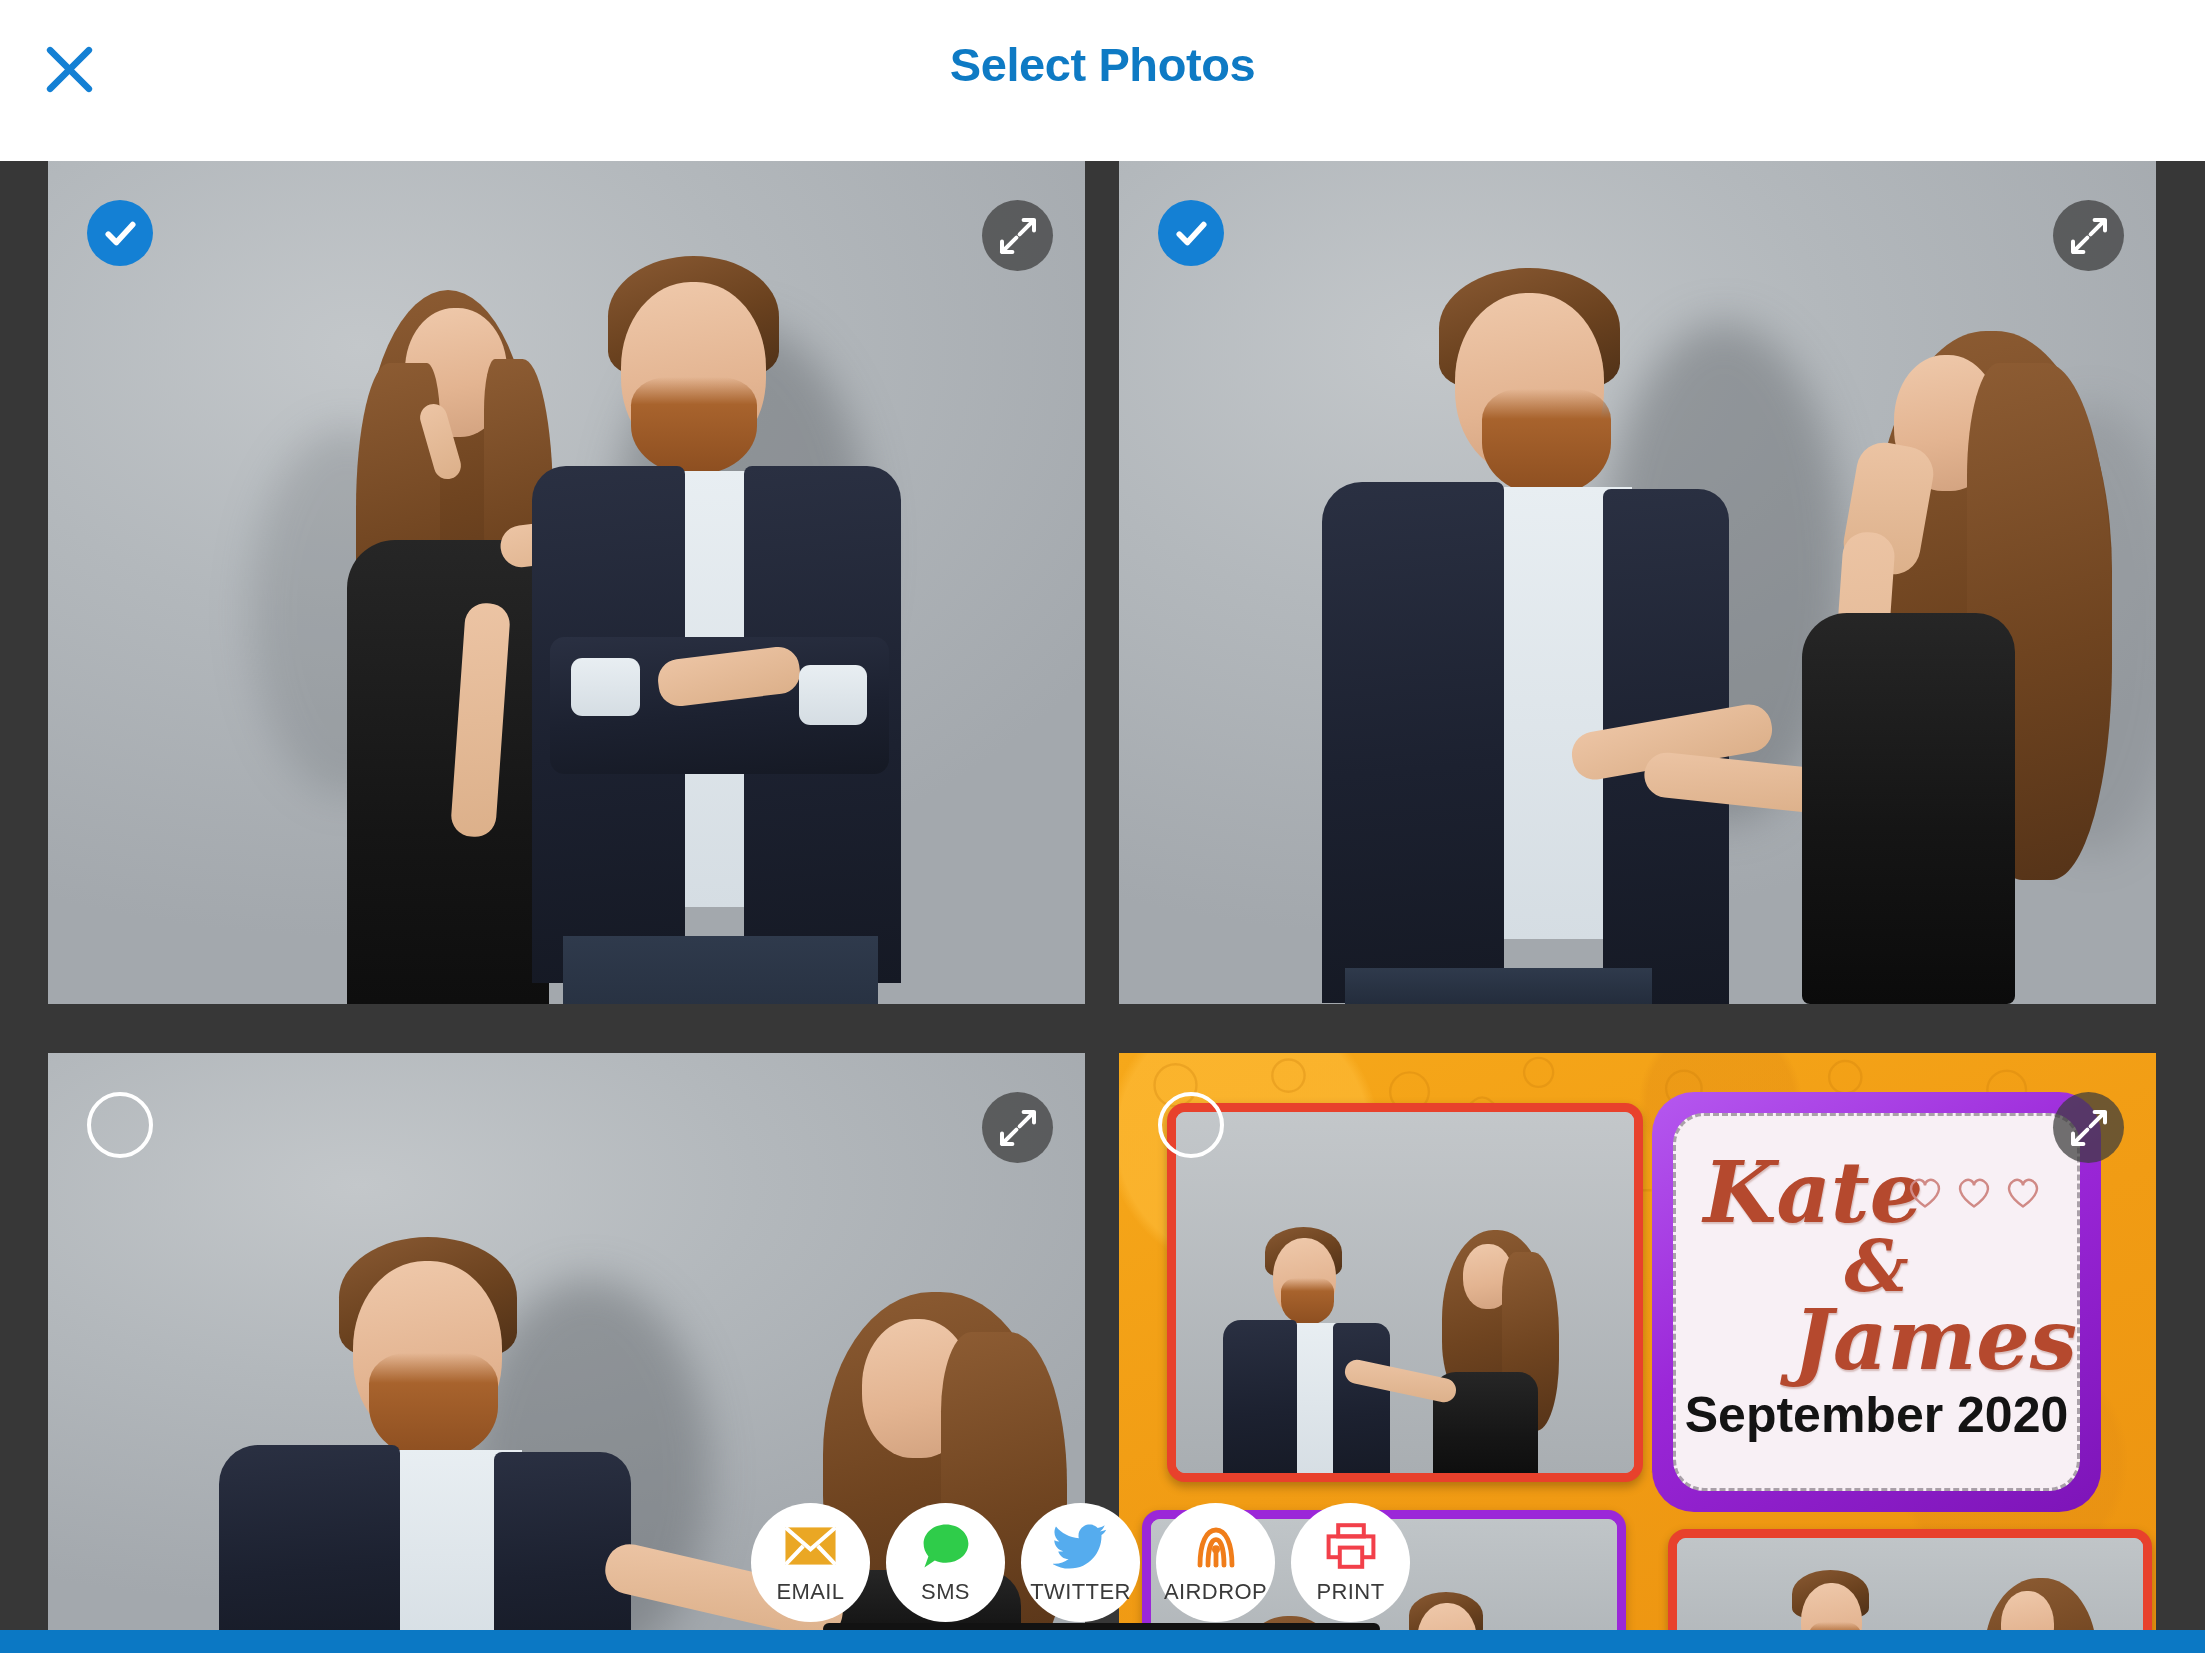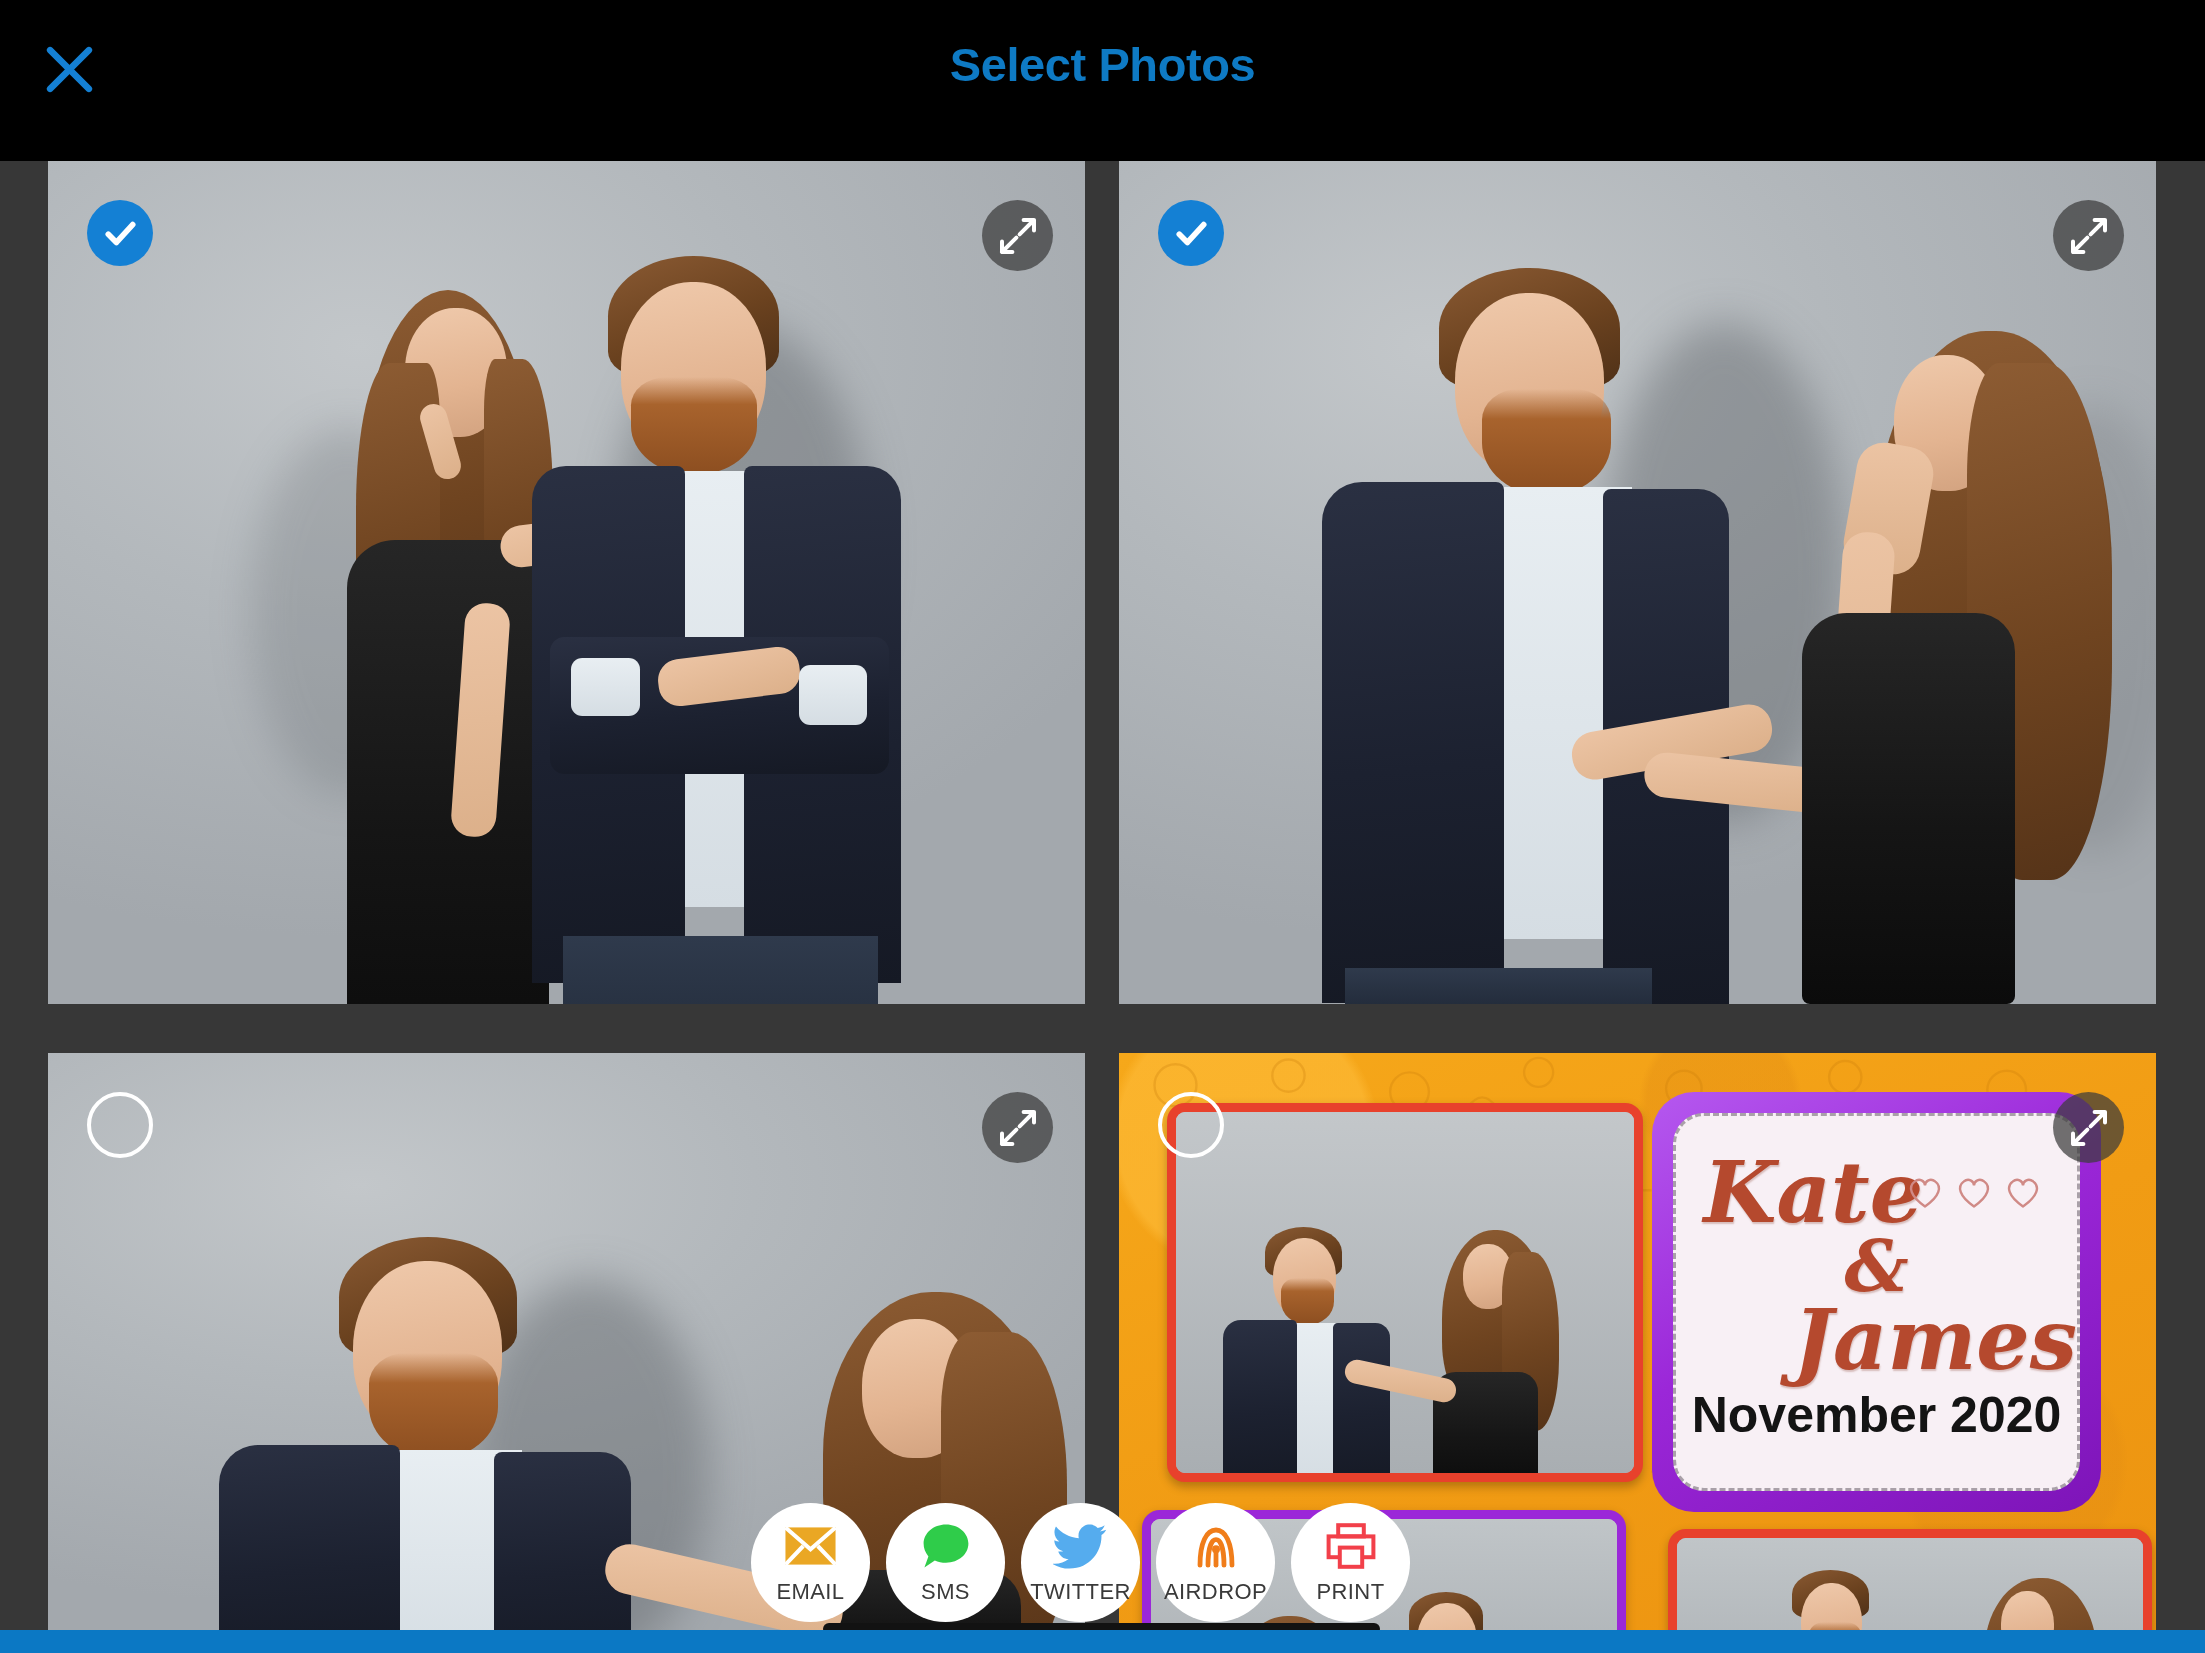--- a/index.html
+++ b/index.html
@@ -13,21 +13,21 @@
     position: relative;
     width: 2205px; height: 1653px;
     background: #373737;
     overflow: hidden;
   }
 
   
   #header {
     position: absolute; left: 0; top: 0;
     width: 2205px; height: 161px;
-    background: #000000;
+    background: #ffffff;
   }
   #close-btn {
     position: absolute; left: 42px; top: 42px;
     width: 55px; height: 55px;
     cursor: pointer;
   }
   #close-btn svg { display:block; width: 55px; height: 55px; }
   #header-title {
     position: absolute; left: 0; top: 37px;
     width: 2205px;
@@ -450,21 +450,21 @@
               <svg viewBox="0 0 44 40">
                 <path d="M22 38 C3 25 1 13 9 7 C15 2 22 6 22 12 C22 6 29 2 35 7 C43 13 41 25 22 38 Z" fill="none" stroke="#d08a86" stroke-width="3"></path>
               </svg>
               <svg viewBox="0 0 44 40">
                 <path d="M22 38 C3 25 1 13 9 7 C15 2 22 6 22 12 C22 6 29 2 35 7 C43 13 41 25 22 38 Z" fill="none" stroke="#d08a86" stroke-width="3"></path>
               </svg>
               <svg viewBox="0 0 44 40">
                 <path d="M22 38 C3 25 1 13 9 7 C15 2 22 6 22 12 C22 6 29 2 35 7 C43 13 41 25 22 38 Z" fill="none" stroke="#d08a86" stroke-width="3"></path>
               </svg>
             </div>
-            <div class="plaque-date">November 2020</div>
+            <div class="plaque-date">September 2020</div>
           </div>
         </div>
 
         <div class="frame-purple" style="left:22.6px;top:457px;width:484px;height:210px;">
           <div class="studio-bg" style="background:linear-gradient(180deg,#c0c5c8,#a9aeb2);"></div>
           <div class="hair-m" style="left:258px;top:73px;width:74px;height:47px;"></div>
           <div class="head" style="left:266px;top:84px;width:60px;height:77px;"></div>
           <div class="beard" style="left:274px;top:123px;width:50px;height:44px;"></div>
 
           <div class="hair-w" style="left:86px;top:97px;width:105px;height:121px;border-radius:48% 48% 38% 40%;"></div>

